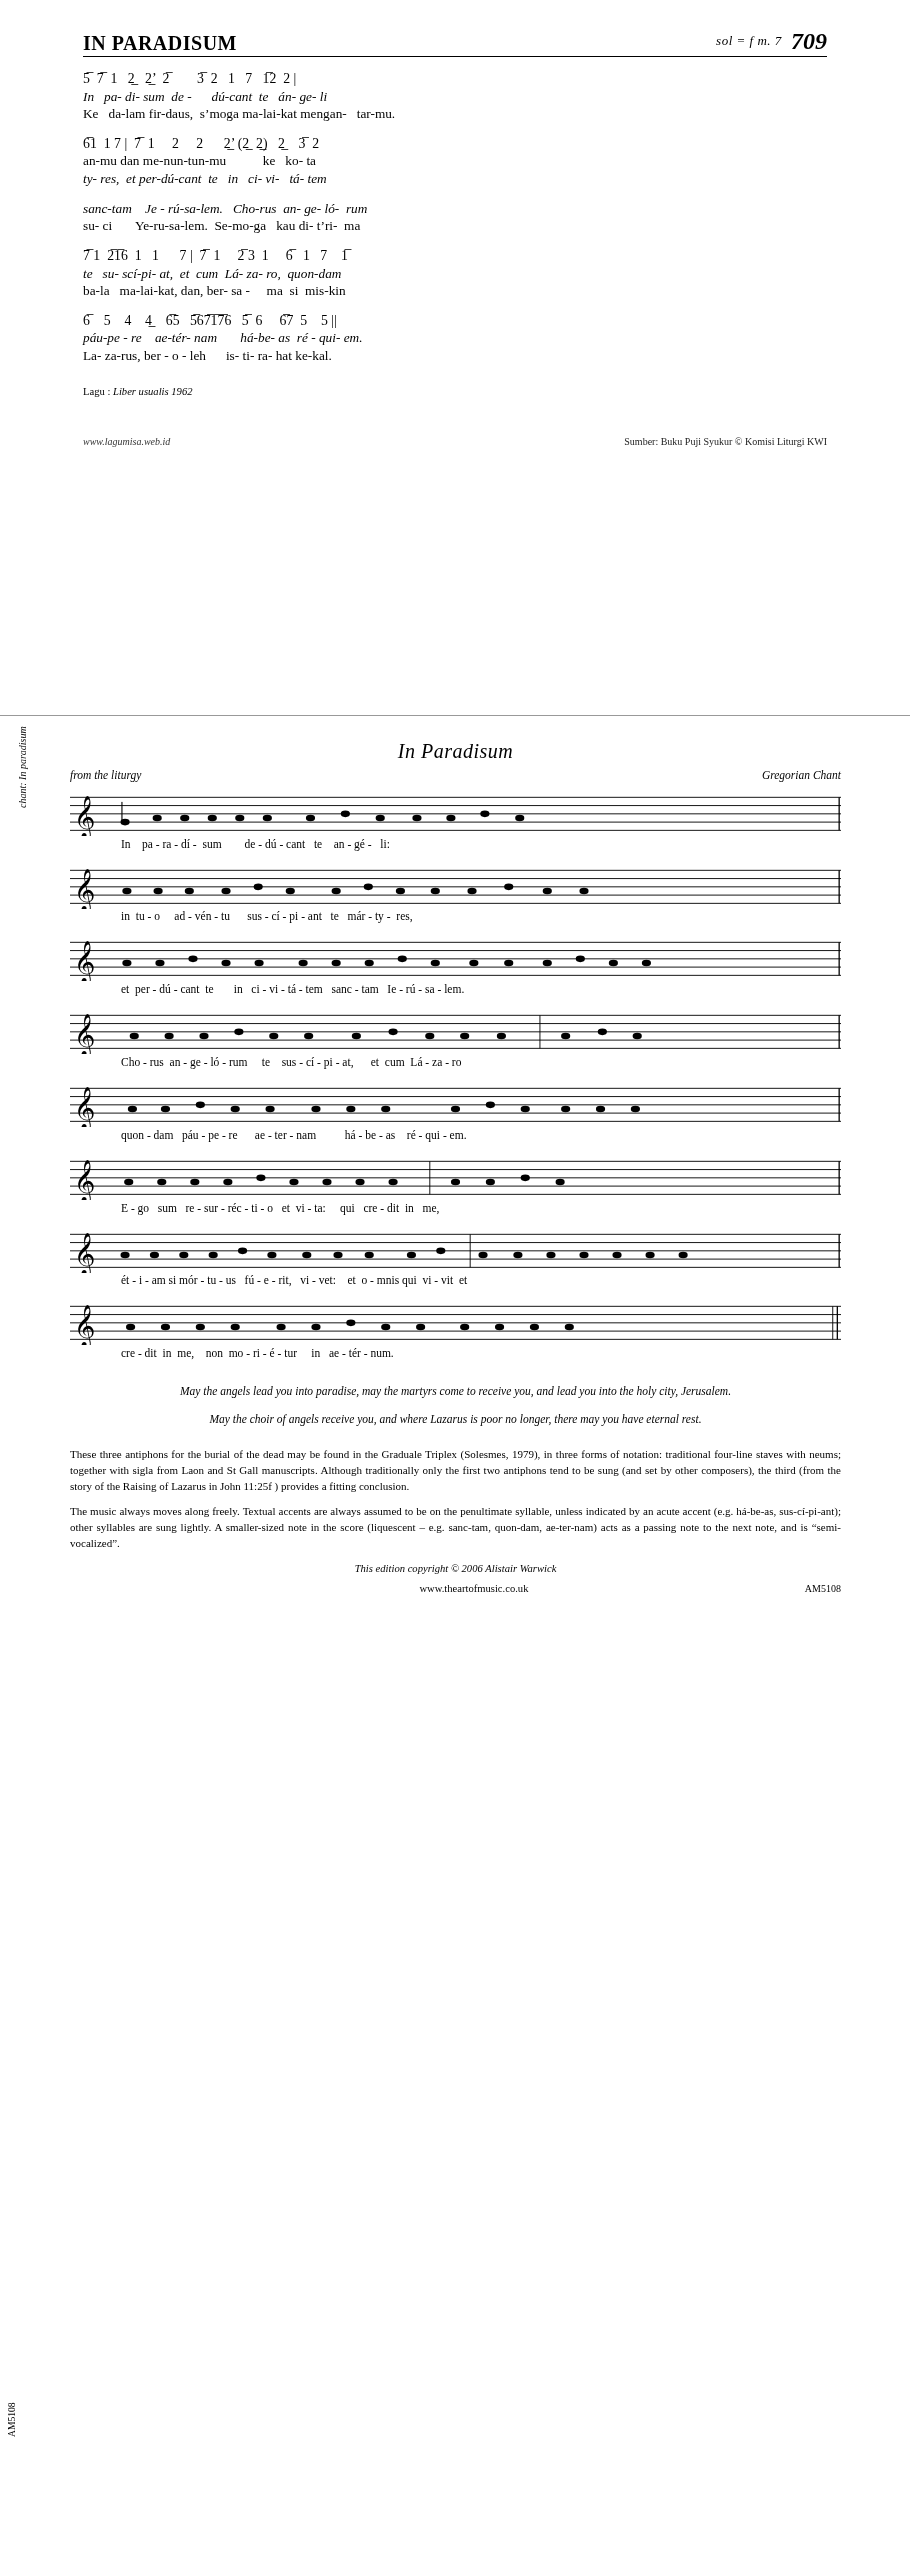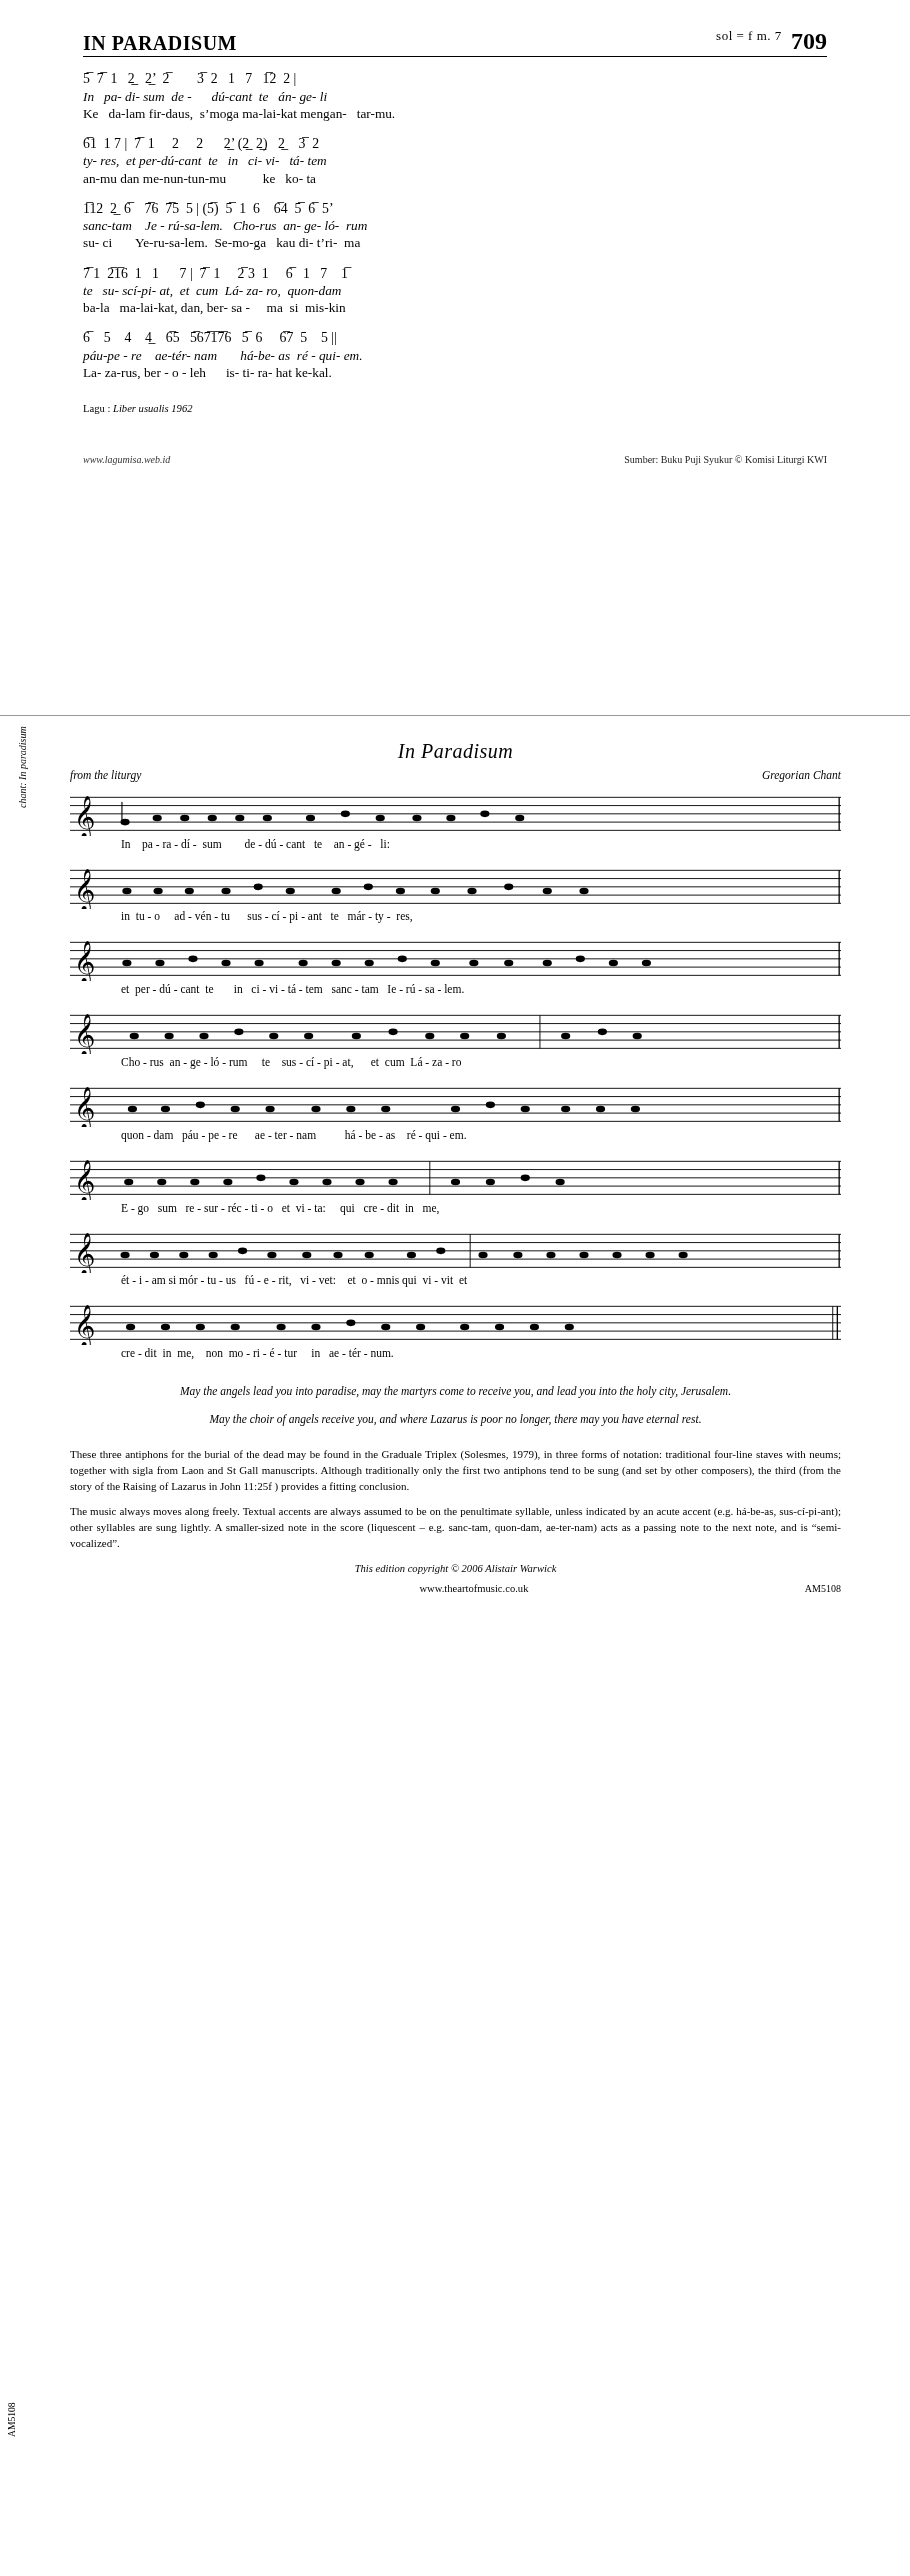--- a/index.html
+++ b/index.html
@@ -33,22 +33,23 @@
     border-bottom: none;
   }
   .hymn-title {
     font-family: "Liberation Serif", serif;
     font-weight: bold;
     font-size: 20px;
     letter-spacing: 0.5px;
   }
   .title-right {
     display: flex;
-    align-items: flex-start;
+    align-items: center;
     gap: 9.2px;
+    font-style: italic;
   }
   .key-sig {
     font-family: "Liberation Serif", serif;
     font-size: 13px;
     letter-spacing: 0.5px;
   }
   .hymn-number {
     font-family: "Liberation Serif", serif;
     font-weight: bold;
     font-size: 24px;
@@ -224,26 +225,25 @@
 
       <div class="system">
         <div class="notes-line">5̅  7̅  1   2̲   2̲’  2̅        3̅  2   1   7   1̅2  2 |</div>
         <div class="lyr it">In   pa- di- sum  de -      dú-cant  te   án- ge- li</div>
         <div class="lyr">Ke   da-lam fir-daus,  s’moga ma-lai-kat mengan-   tar-mu.</div>
       </div>
 
 
       <div class="system">
         <div class="notes-line">6̅1  1 7 |  7̅  1     2     2      2̲’ (2̲  2̲)   2̲    3̅  2</div>
+        <div class="lyr">an-mu dan me-nun-tun-mu           ke   ko- ta</div>
         <div class="lyr it">ty- res,  et per-dú-cant  te   in   ci- vi-   tá- tem</div>
-        <div class="lyr">an-mu dan me-nun-tun-mu           ke   ko- ta</div>
       </div>
 
       <div class="system">
-        <div class="notes-line">1̅12  2̲  6̅    7̅6  7̅5  5 | (5̅)  5̅  1  6    6̅4  5̅  6̅  5’</div>
         <div class="lyr it">sanc-tam    Je - rú-sa-lem.   Cho-rus  an- ge- ló-  rum</div>
         <div class="lyr">su- ci       Ye-ru-sa-lem.  Se-mo-ga   kau di- t’ri-  ma</div>
       </div>
 
       <div class="system">
         <div class="notes-line">7̅ 1  2̅1̅6  1   1      7 |  7̅  1     2̅ 3  1     6̅   1   7    1̅</div>
         <div class="lyr it">te   su- scí-pi- at,  et  cum  Lá- za- ro,  quon-dam</div>
         <div class="lyr">ba-la   ma-lai-kat, dan, ber- sa -     ma  si  mis-kin</div>
       </div>
 

